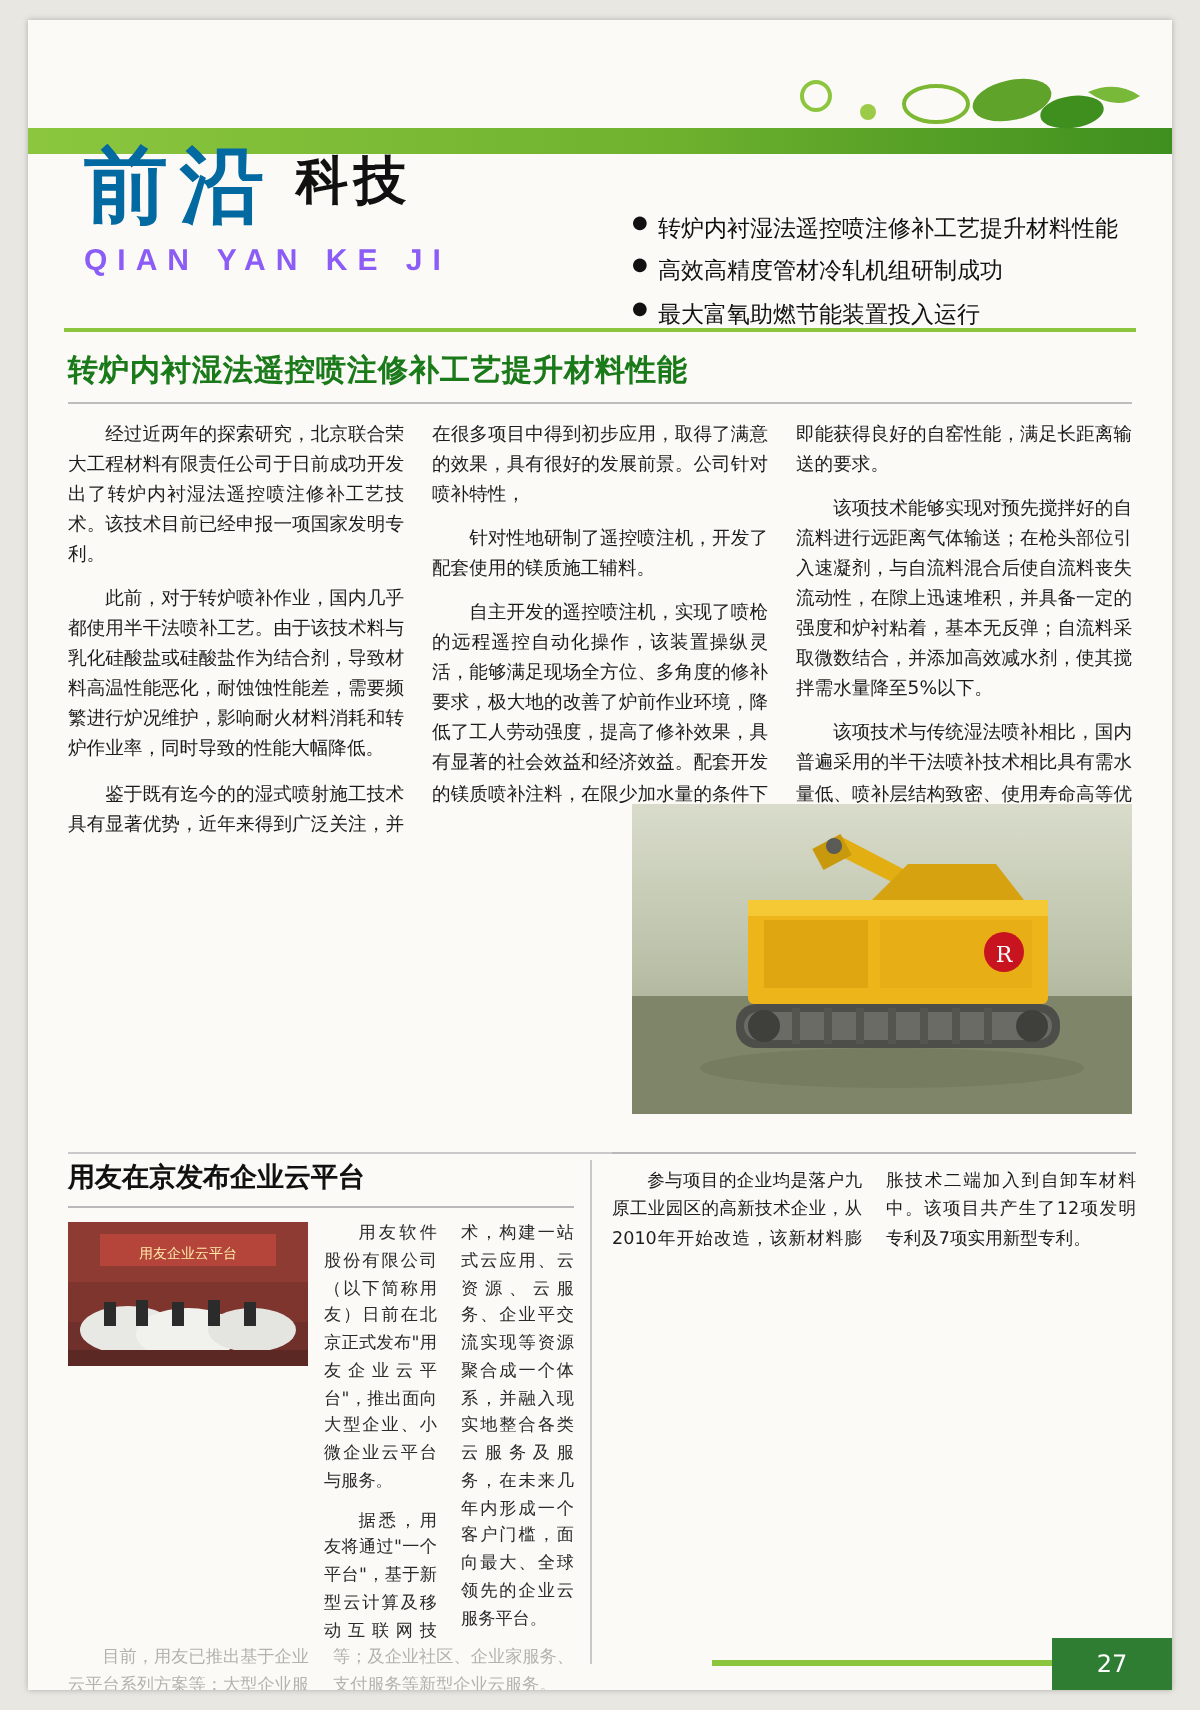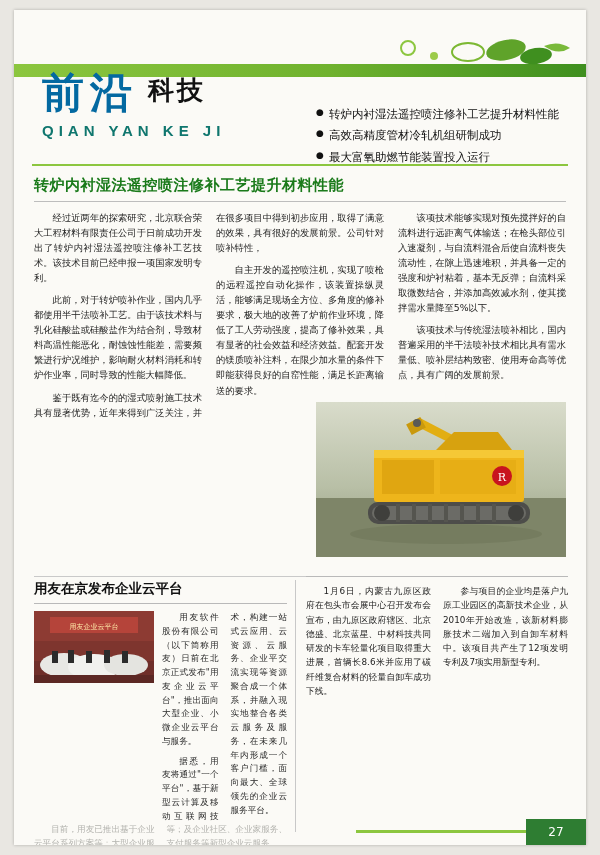--- a/index.html
+++ b/index.html
@@ -30,21 +30,21 @@
     font-size:42px;font-weight:bold;color:#0369a1;letter-spacing:6px;
     line-height:1;
   }
   .keji{
     display:inline-block;margin-left:10px;
     font-family:Liberation Mono, monospace;
     font-size:26px;font-weight:bold;color:#111;letter-spacing:3px;
     vertical-align:8px;
   }
   .pinyin{
-    margin-top:8px;font-size:15px;letter-spacing:5px;color:#0f766e;
+    margin-top:8px;font-size:15px;letter-spacing:5px;color:#8b5cf6;
     font-family:"Liberation Sans",sans-serif;font-weight:bold;
   }
   .headline-list{
     position:absolute;left:262px;top:78px;width:300px;
   }
   .headline-list li{
     list-style:none;font-size:11.5px;color:#111;line-height:1.85;
     padding-left:13px;position:relative;
   }
   .headline-list li:before{
@@ -143,20 +143,21 @@
 
   <div class="rule"></div>
 
   <h1 class="lead-title">转炉内衬湿法遥控喷注修补工艺提升材料性能</h1>
   <div class="lead-underline"></div>
 
   <div class="cols">
     <p>经过近两年的探索研究，北京联合荣大工程材料有限责任公司于日前成功开发出了转炉内衬湿法遥控喷注修补工艺技术。该技术目前已经申报一项国家发明专利。</p>
     <p>此前，对于转炉喷补作业，国内几乎都使用半干法喷补工艺。由于该技术料与乳化硅酸盐或硅酸盐作为结合剂，导致材料高温性能恶化，耐蚀蚀性能差，需要频繁进行炉况维护，影响耐火材料消耗和转炉作业率，同时导致的性能大幅降低。</p>
     <p>鉴于既有迄今的的湿式喷射施工技术具有显著优势，近年来得到广泛关注，并在很多项目中得到初步应用，取得了满意的效果，具有很好的发展前景。公司针对喷补特性，</p>
+    <p>针对性地研制了遥控喷注机，开发了配套使用的镁质施工辅料。</p>
     <p>自主开发的遥控喷注机，实现了喷枪的远程遥控自动化操作，该装置操纵灵活，能够满足现场全方位、多角度的修补要求，极大地的改善了炉前作业环境，降低了工人劳动强度，提高了修补效果，具有显著的社会效益和经济效益。配套开发的镁质喷补注料，在限少加水量的条件下即能获得良好的自窑性能，满足长距离输送的要求。</p>
     <p>该项技术能够实现对预先搅拌好的自流料进行远距离气体输送；在枪头部位引入速凝剂，与自流料混合后使自流料丧失流动性，在隙上迅速堆积，并具备一定的强度和炉衬粘着，基本无反弹；自流料采取微数结合，并添加高效减水剂，使其搅拌需水量降至5%以下。</p>
     <p>该项技术与传统湿法喷补相比，国内普遍采用的半干法喷补技术相比具有需水量低、喷补层结构致密、使用寿命高等优点，具有广阔的发展前景。</p>
   </div>
 
   <div class="photo-wrap">
     <svg class="truck" viewBox="0 0 250 155">
       <defs>
         <linearGradient id="bg" x1="0" y1="0" x2="0" y2="1">
           <stop offset="0%" stop-color="#d9dccb"></stop>
@@ -231,21 +232,20 @@
         <p>据悉，用友将通过"一个平台"，基于新型云计算及移动互联网技术，构建一站式云应用、云资源、云服务、企业平交流实现等资源聚合成一个体系，并融入现实地整合各类云服务及服务，在未来几年内形成一个客户门槛，面向最大、全球领先的企业云服务平台。</p>
       </div>
       <div class="mini-cols faded">
         <p>目前，用友已推出基于企业云平台系列方案等：大型企业服务云解决方案、小微企业云服务等；及企业社区、企业家服务、支付服务等新型企业云服务。</p>
       </div>
     </div>
 
     <div class="bot-right">
       <div class="bot-rule"></div>
       <div class="rcols">
-        <p>1月6日，内蒙古九原区政府在包头市会展中心召开发布会宣布，由九原区政府辖区、北京德盛、北京蓝星、中材科技共同研发的卡车轻量化项目取得重大进展，首辆长8.6米并应用了碳纤维复合材料的轻量自卸车成功下线。</p>
         <p>参与项目的企业均是落户九原工业园区的高新技术企业，从2010年开始改造，该新材料膨胀技术二端加入到自卸车材料中。该项目共产生了12项发明专利及7项实用新型专利。</p>
       </div>
     </div>
   </div>
 
   <div class="pagenum">
     <span class="bar"></span>
     <span>27</span>
   </div>
 

